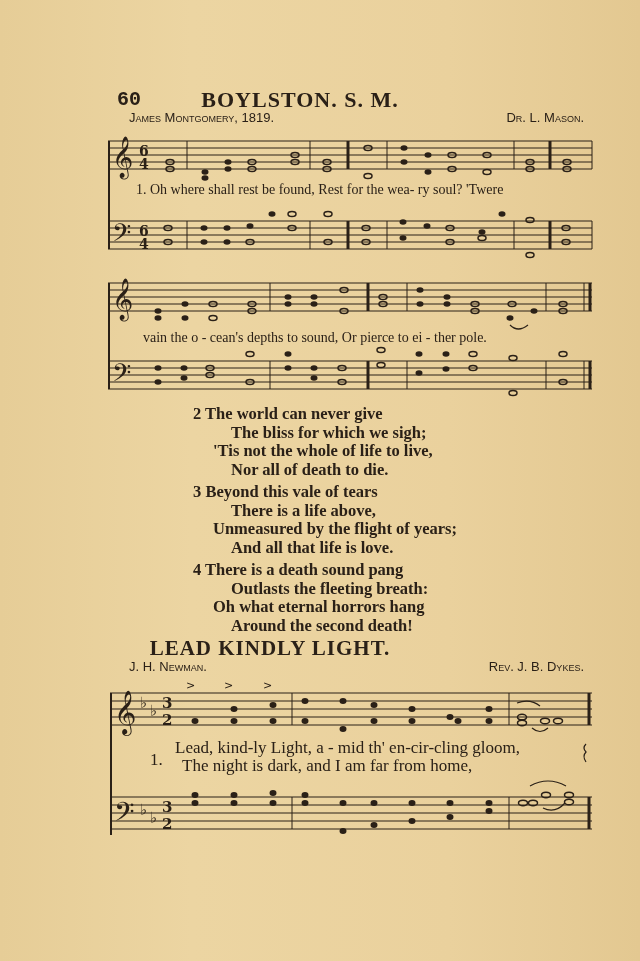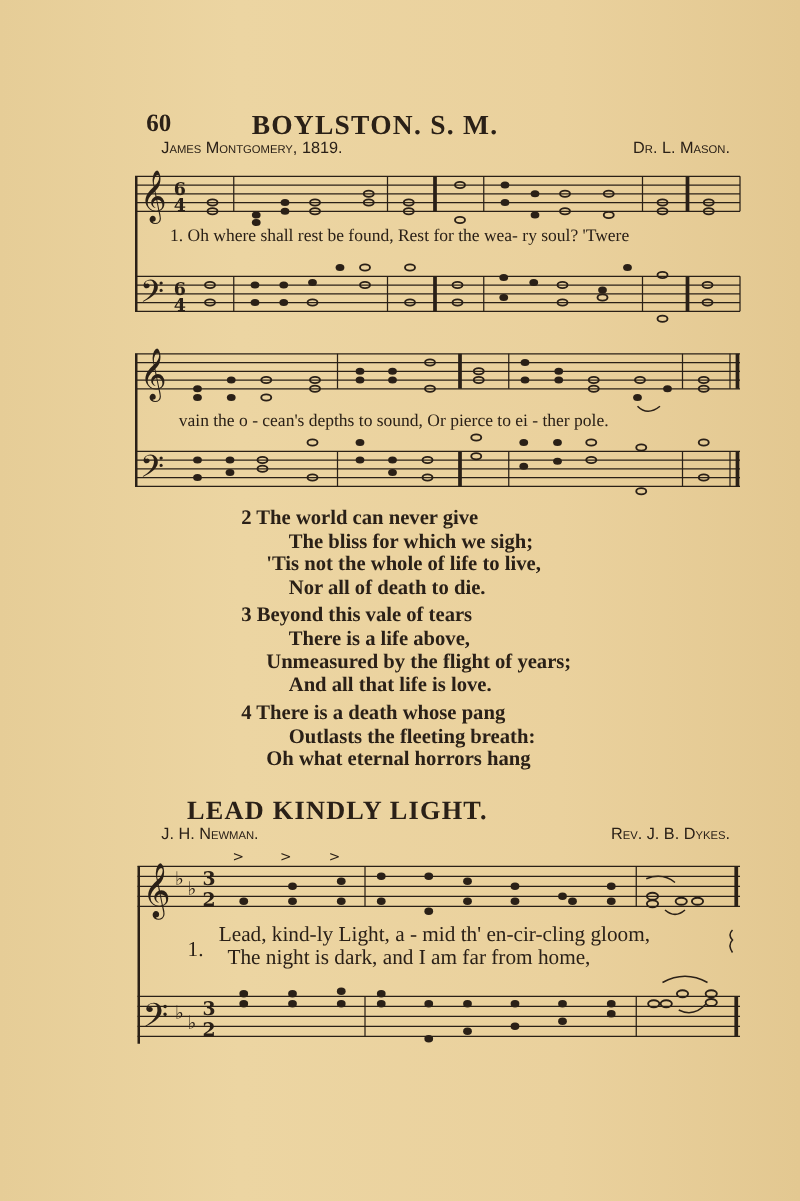--- a/index.html
+++ b/index.html
@@ -1,20 +1,20 @@
 <!DOCTYPE html>
 <html><head>
 <meta charset="utf-8">
 <style>
   html,body{margin:0;padding:0;}
   body{width:640px;height:961px;background:#e9d19c;position:relative;overflow:hidden;
        font-family:"DejaVu Serif","Liberation Serif",serif;color:#2a2017;}
   .page{position:absolute;inset:0;background:linear-gradient(90deg,#e6cd97 0%,#ecd5a2 30%,#ead19d 70%,#e3c891 100%);}
   .abs{position:absolute;}
-  .pagenum{left:117px;top:88px;font-family:Liberation Serif, serif;font-weight:bold;font-size:20px;}
+  .pagenum{left:117px;top:88px;font-family:Liberation Mono, monospace;font-weight:bold;font-size:20px;}
   .title{left:0;width:540px;text-align:center;font-family:"Liberation Serif",serif;font-weight:bold;letter-spacing:1px;}
   .t1{top:87px;font-size:22px;padding-left:60px;box-sizing:border-box;}
   .t2{top:636px;font-size:21px;}
   .credit{font-family:Liberation Sans, sans-serif;font-size:13px;font-variant:small-caps;}
   .lyric{font-family:"Liberation Serif",serif;font-size:14px;white-space:nowrap;}
   .lyric-lg{font-family:"Liberation Serif",serif;font-size:17px;white-space:nowrap;}
   .verse{left:193px;font-family:"Liberation Serif",serif;font-size:16.5px;line-height:18.5px;}
   .verse .ln{white-space:nowrap;font-weight:bold;}
   .verse .ind{padding-left:38px;}
   .verse .ind2{padding-left:20px;}
@@ -316,23 +316,24 @@
     <div class="ln ind2">'Tis not the whole of life to live,</div>
     <div class="ln ind">Nor all of death to die.</div>
   </div>
   <div class="stanza">
     <div class="ln"><span>3</span> <span>Beyond this vale of tears</span></div>
     <div class="ln ind">There is a life above,</div>
     <div class="ln ind2">Unmeasured by the flight of years;</div>
     <div class="ln ind">And all that life is love.</div>
   </div>
   <div class="stanza">
-    <div class="ln"><span>4</span> <span>There is a death whose pang</span></div>
+    <div class="ln"><span>4</span> <span>There is a death sound pang</span></div>
     <div class="ln ind">Outlasts the fleeting breath:</div>
     <div class="ln ind2">Oh what eternal horrors hang</div>
+    <div class="ln ind">Around the second death!</div>
   </div>
 </div>
 
 <div class="abs title t2">LEAD  KINDLY  LIGHT.</div>
 <div class="abs credit" style="left:129px;top:659px;">J. H. Newman.</div>
 <div class="abs credit" style="right:56px;top:659px;text-align:center;">Rev. J. B. Dykes.</div>
 <div class="abs lyric-lg" style="left:150px;top:750px;">1.</div>
 <div class="abs lyric-lg" style="left:175px;top:738px;">Lead, kind-ly Light, a - mid th' en-cir-cling gloom,</div>
 <div class="abs lyric-lg" style="left:182px;top:756px;">The night is dark, and  I    am  far  from  home,</div>
 

